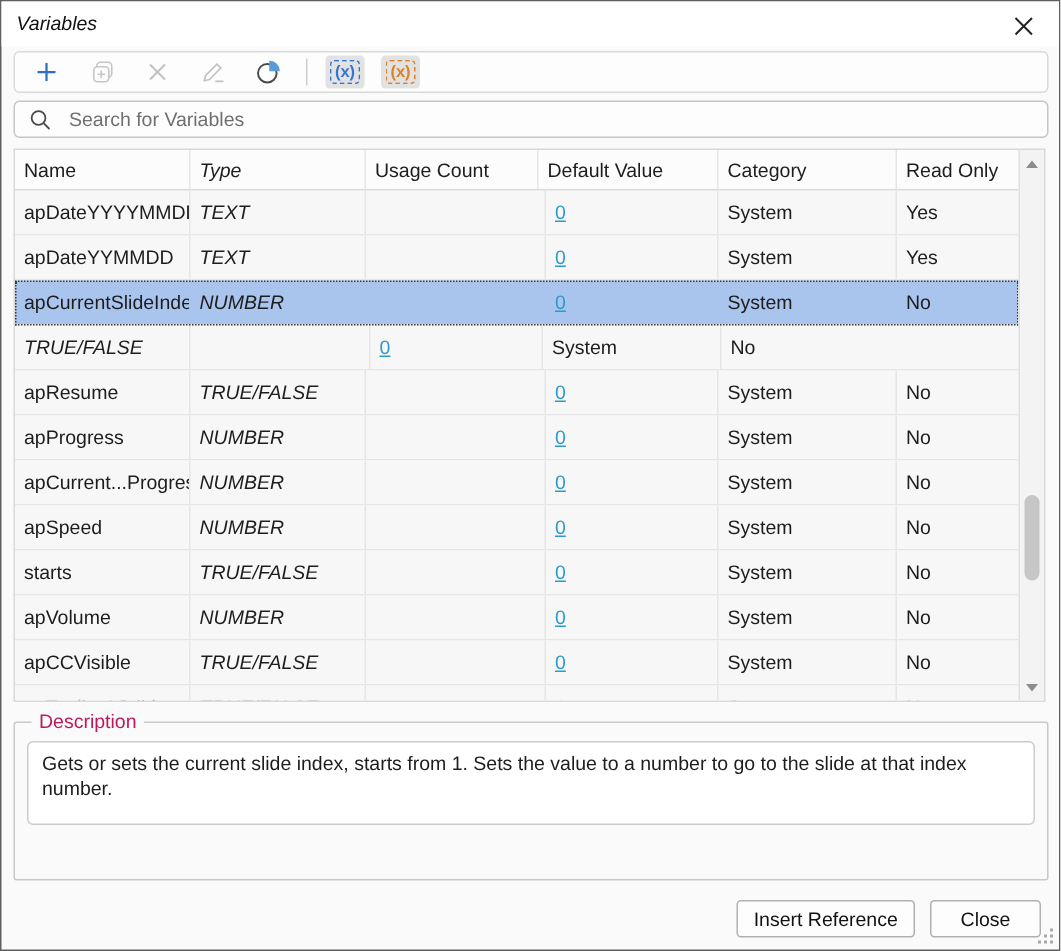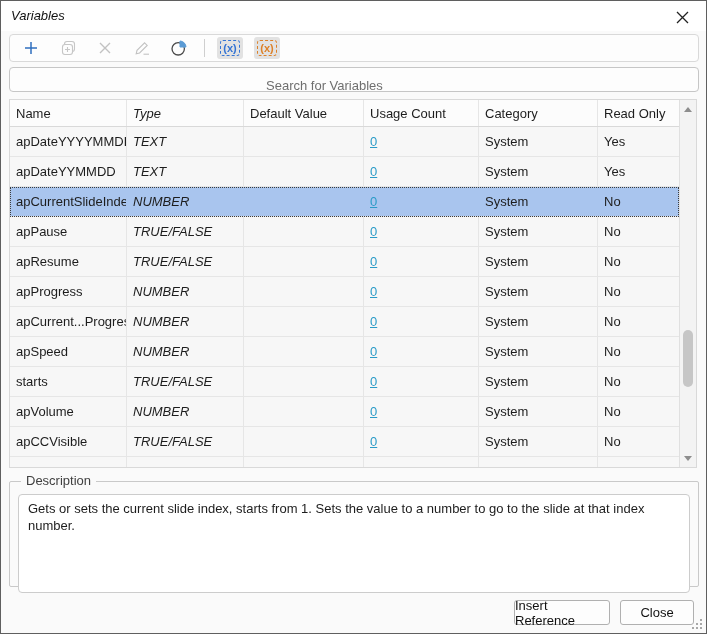--- a/index.html
+++ b/index.html
@@ -35,21 +35,21 @@
   .var-glyph {
     border:1px dashed currentColor; border-radius:3px; padding:0 2px;
     font-size:11px; font-weight:bold; line-height:14px;
   }
   .var-glyph.blue { color:#3474d4; }
   .var-glyph.orange { color:#dd8128; }
   
   .search {
     position:absolute; left:8px; top:66px; width:690px; height:25px;
     background:#fdfdfd; border:1px solid #c6c6c6; border-radius:4px;
-    display:flex; align-items:center; padding:0 9px; gap:9px;flex-direction:column;
+    display:flex; align-items:center; padding:0 9px; gap:9px;
   }
   .search input {
     flex:1; border:none; outline:none; background:transparent;
     font-family:"Liberation Sans", sans-serif; font-size:13px; color:#222;
   }
   .search input::placeholder { color:#6f6f6f; }
   
   .table {
     position:absolute; left:8px; top:98px; width:688px; height:369px;
     background:#f7f7f7; border:1px solid #d9d9d9; overflow:hidden;
@@ -84,35 +84,35 @@
   .tri-up { width:0; height:0; border-left:4px solid transparent; border-right:4px solid transparent; border-bottom:5px solid #8d8d8d; }
   .tri-down { width:0; height:0; border-left:4px solid transparent; border-right:4px solid transparent; border-top:5px solid #8d8d8d; }
   .sb-thumb { position:absolute; left:3px; width:10px; top:230px; height:57px; background:#c6c6c6; border-radius:5px; cursor:pointer; }
   
   .groupbox {
     position:absolute; left:8px; top:480px; width:690px; height:106px;
     border:1px solid #c9c9c9; border-radius:2px;
   }
   .groupbox-label {
     position:absolute; top:-9px; left:11px; background:#fafafa;
-    padding:0 5px; font-size:13px; color:#404040;
+    padding:0 5px; font-size:13px; color:#be185d;
   }
   .desc-box {
-    position:absolute; left:8px; top:12px; right:8px; height:99px;
+    position:absolute; left:8px; top:12px; right:8px; height:56px;
     background:#ffffff; border:1px solid #cccccc; border-radius:4px;
     padding:5px 9px; font-size:13px; color:#1d1d1d; line-height:17px;
   }
   
   .btn {
     position:absolute; top:599px; height:25px;
     background:#fdfdfd; border:1px solid #b0b0b0; border-radius:3px;
     font-size:13px; color:#111; display:flex; align-items:center; justify-content:center;
     cursor:pointer;
   }
-  .insert-btn { right:96px; width:96px; }
+  .insert-btn { right:96px; width:119px; }
   .close-footer-btn { right:12px; width:74px; }
   .grip {
     position:absolute; right:4px; bottom:4px; width:2px; height:2px; background:#a8a8a8;
     box-shadow:-4px 0 #a8a8a8, -8px 0 #a8a8a8, 0 -4px #a8a8a8, -4px -4px #a8a8a8, 0 -8px #a8a8a8;
   }
 </style>
 </head>
 <body>
 
 <div class="window">
@@ -170,22 +170,22 @@
       <circle cx="6.7" cy="6.7" r="4.6" fill="none" stroke="#4a4a4a" stroke-width="1.2"></circle>
       <path d="M10.2 10.2 L14 14" stroke="#4a4a4a" stroke-width="1.2"></path>
     </svg>
     <input type="text" value="" placeholder="Search for Variables" style="">
   </div>
 
   <div class="table">
     <div class="thead">
       <div class="hcell col-name">Name</div>
       <div class="hcell col-type">Type</div>
+      <div class="hcell col-usage">Usage Count</div>
       <div class="hcell col-default">Default Value</div>
-      <div class="hcell col-usage">Usage Count</div>
       <div class="hcell col-category">Category</div>
       <div class="hcell col-readonly">Read Only</div>
     </div>
     <div class="tbody">
   <div class="trow">
     <div class="cell col-name">apDateYYYYMMDD</div>
     <div class="cell col-type">TEXT</div>
     <div class="cell col-default"></div>
     <div class="cell col-usage">
       <span class="usage-link">0</span>
@@ -210,21 +210,20 @@
     <div class="cell col-type">NUMBER</div>
     <div class="cell col-default"></div>
     <div class="cell col-usage">
       <span class="usage-link">0</span>
     </div>
     <div class="cell col-category">System</div>
     <div class="cell col-readonly">No</div>
   </div>
 
   <div class="trow">
-    <div class="cell col-name">apPause</div>
     <div class="cell col-type">TRUE/FALSE</div>
     <div class="cell col-default"></div>
     <div class="cell col-usage">
       <span class="usage-link">0</span>
     </div>
     <div class="cell col-category">System</div>
     <div class="cell col-readonly">No</div>
   </div>
 
   <div class="trow">

